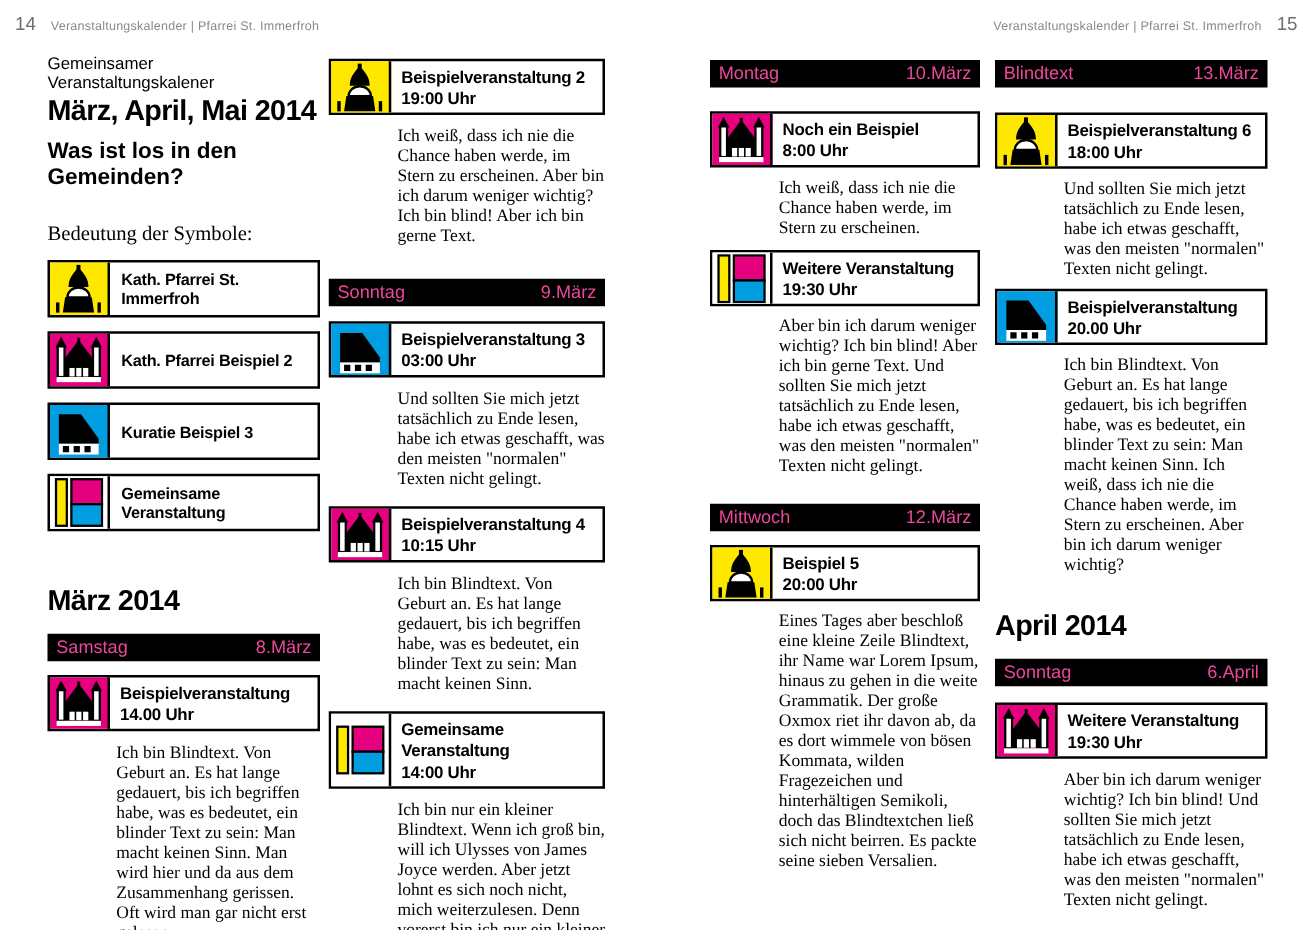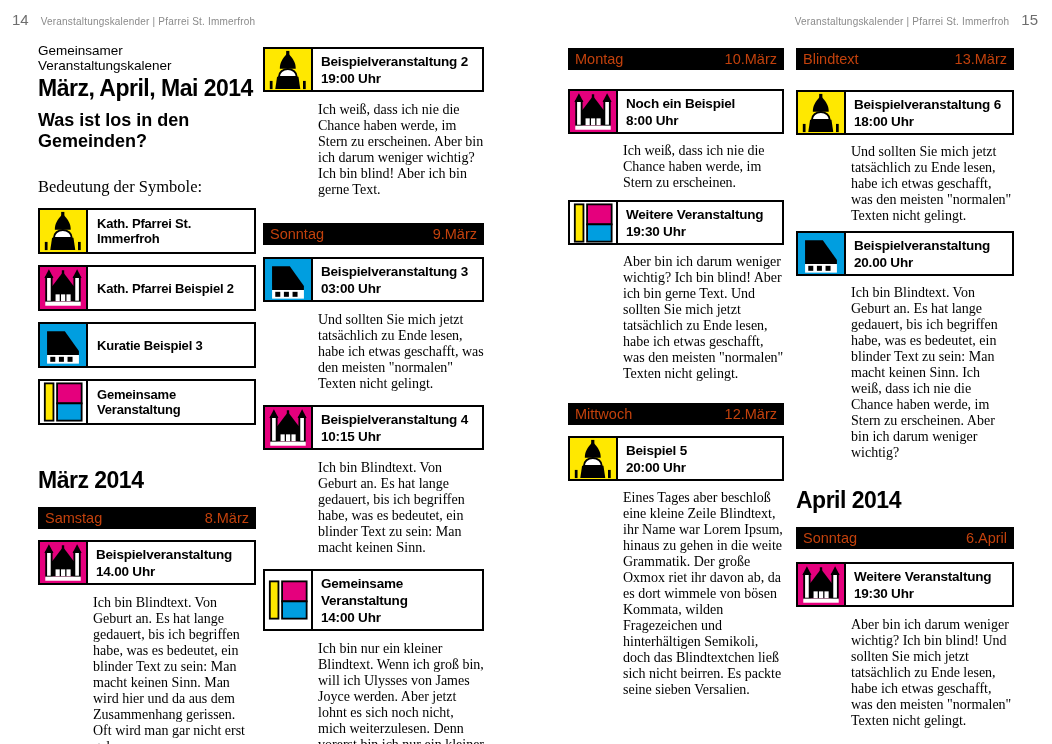--- a/index.html
+++ b/index.html
@@ -28,21 +28,21 @@
 
   
   .legend-item { margin-top:11px; height:46px; border:2px solid #000; display:flex; align-items:stretch; background:#fff; box-sizing:border-box;}
   .legend-item .lcell { width:46px; flex:0 0 46px; border-right:2px solid #000; display:flex; align-items:center; justify-content:center; }
   .legend-item .llabel { font-size:13px; font-weight:bold; letter-spacing:-0.2px; display:flex; align-items:center; padding-left:9px; }
 
   
   .monthhead { font-size:23px; font-weight:bold; letter-spacing:-0.5px; }
 
   
-  .daybar { height:22px; background:#000; color:#c2410c; display:flex; align-items:center; justify-content:space-between; padding:0 7px; font-size:14.5px; box-sizing:border-box; }
+  .daybar { height:22px; background:#000; color:#ec4899; display:flex; align-items:center; justify-content:space-between; padding:0 7px; font-size:14.5px; box-sizing:border-box; }
 
   
   .event { border:2px solid #000; background:#fff; display:flex; align-items:stretch; min-height:44px; box-sizing:border-box; }
   .event .ecell { width:46px; flex:0 0 46px; border-right:2px solid #000; display:flex; align-items:center; justify-content:center; }
   .event .einfo { padding:4px 6px 3px 8px; font-weight:bold; font-size:13.5px; line-height:17px; letter-spacing:-0.2px; }
   .bg-y { background:#FFE800; }
   .bg-m { background:#E5007D; }
   .bg-c { background:#009EE0; }
   .bg-multi { background:#fff; }
   .eicon { width:40px; height:40px; display:block; }

